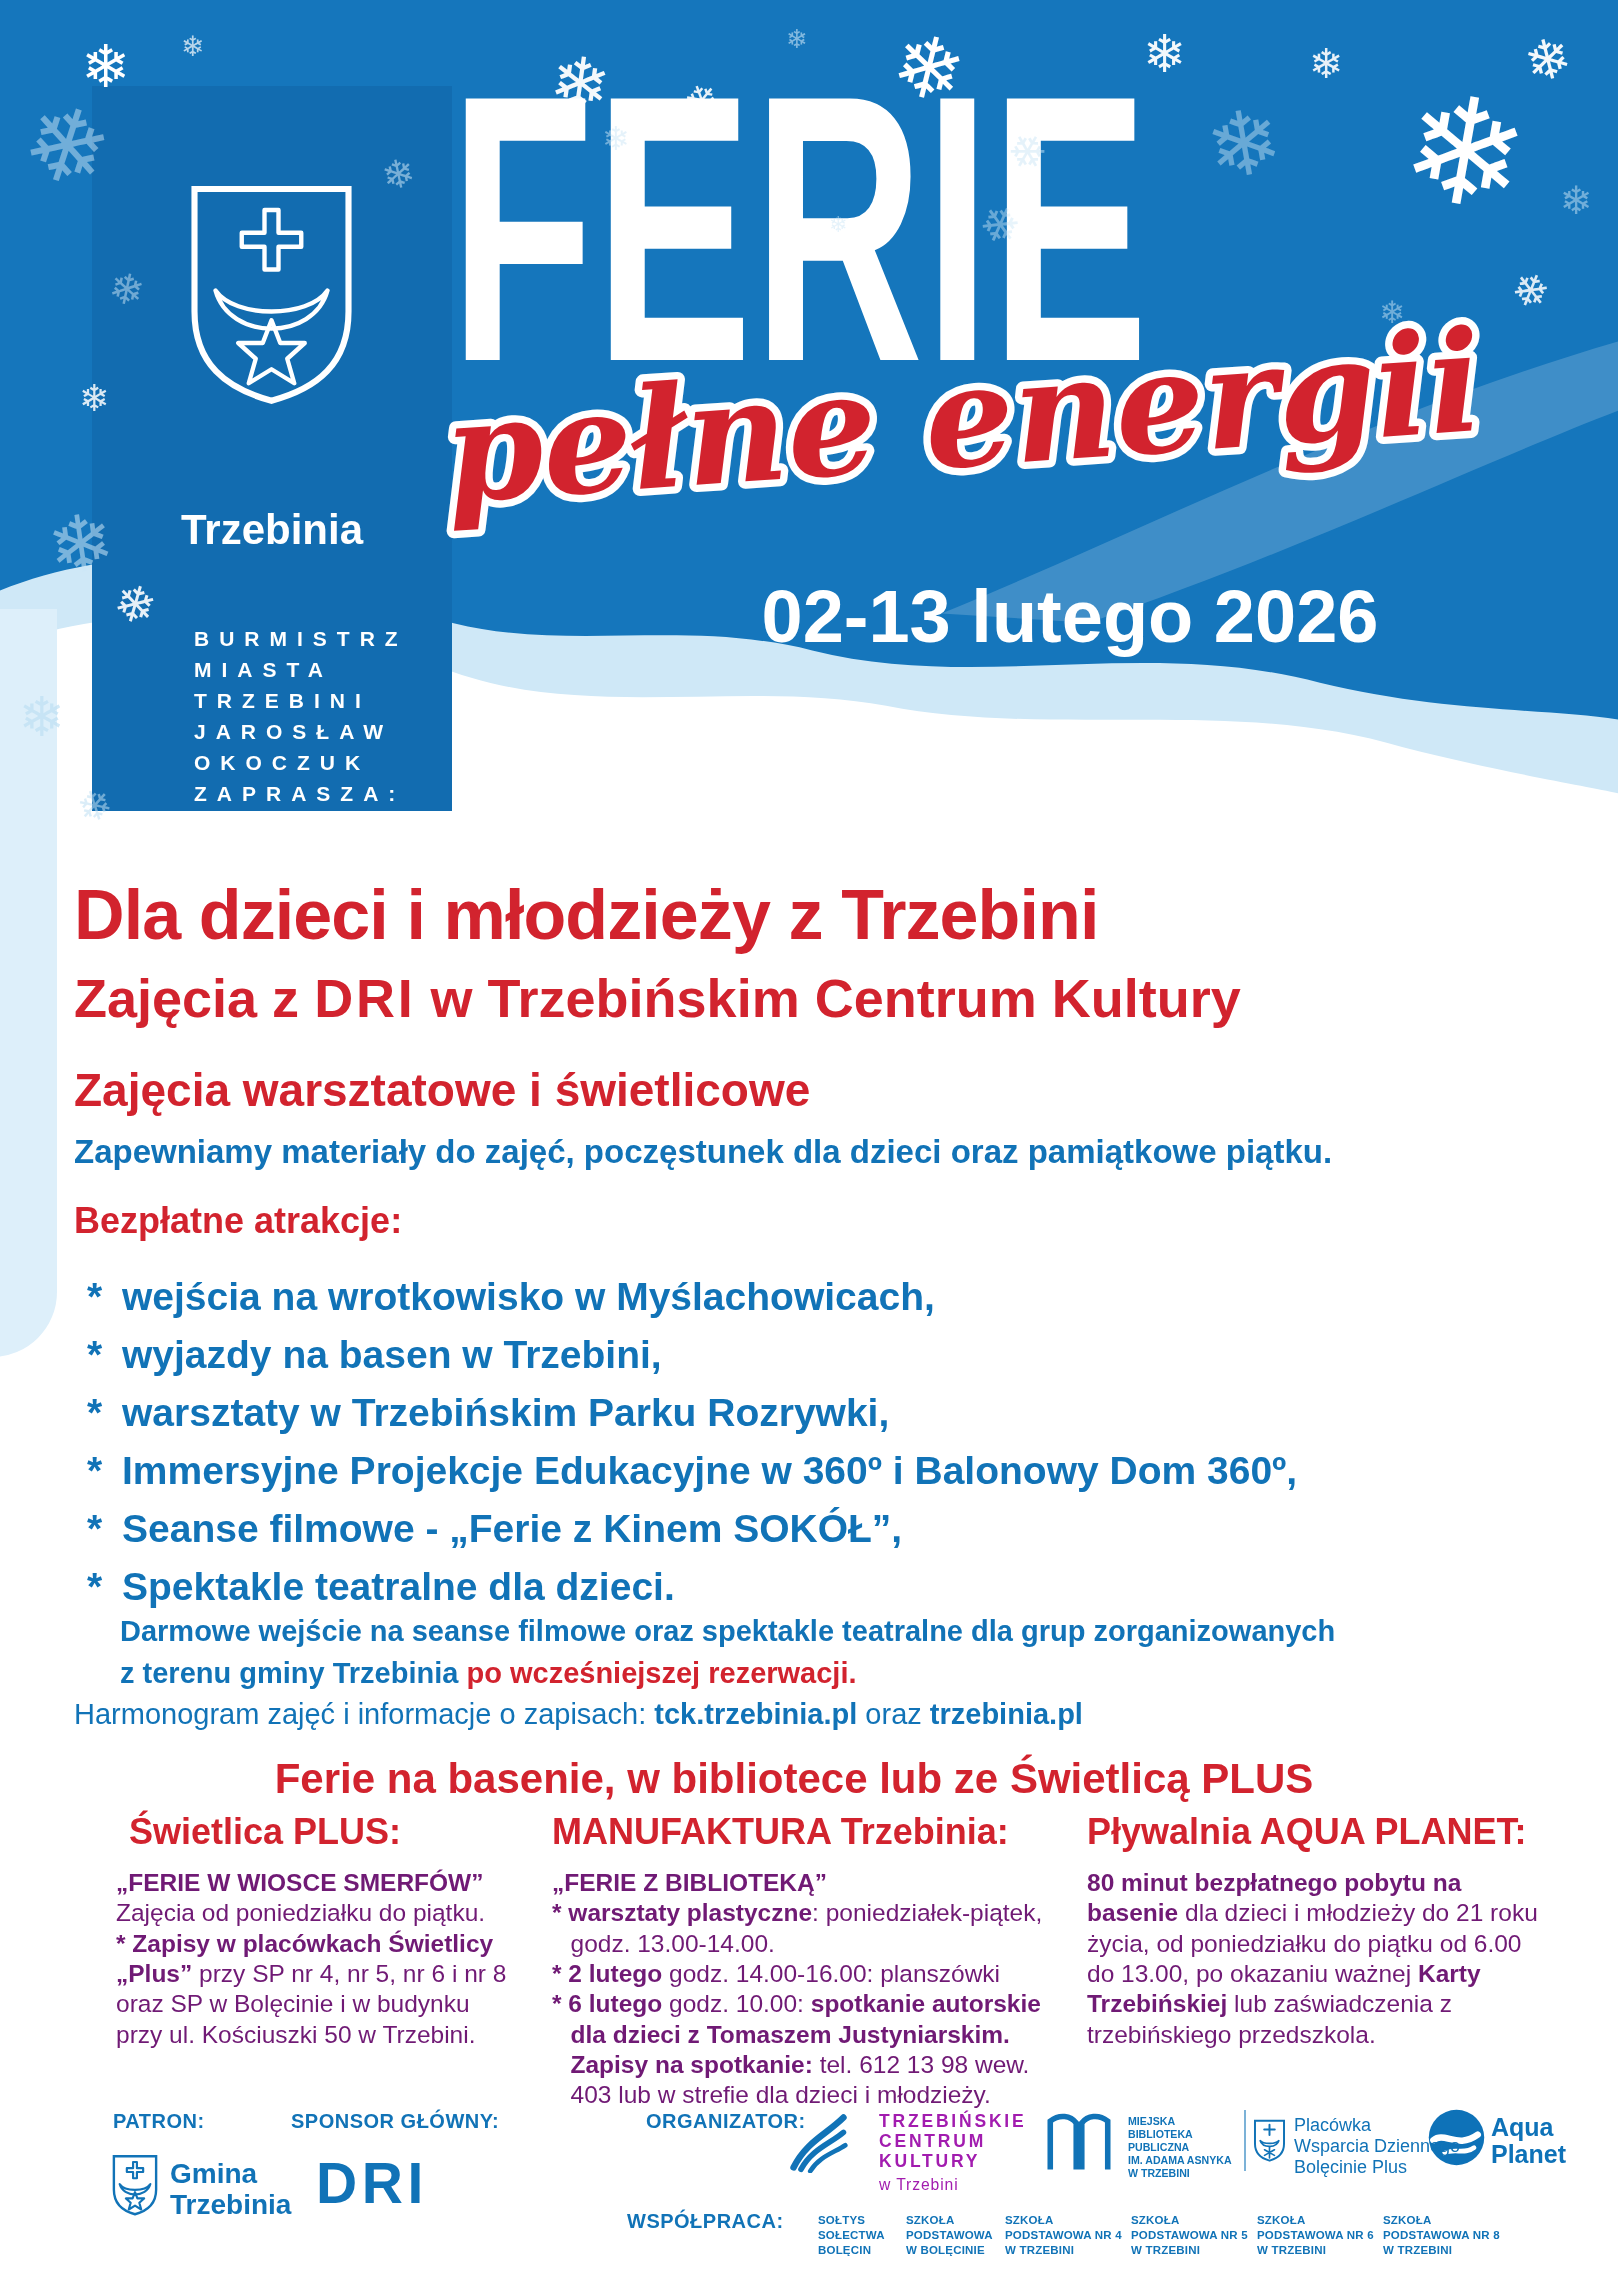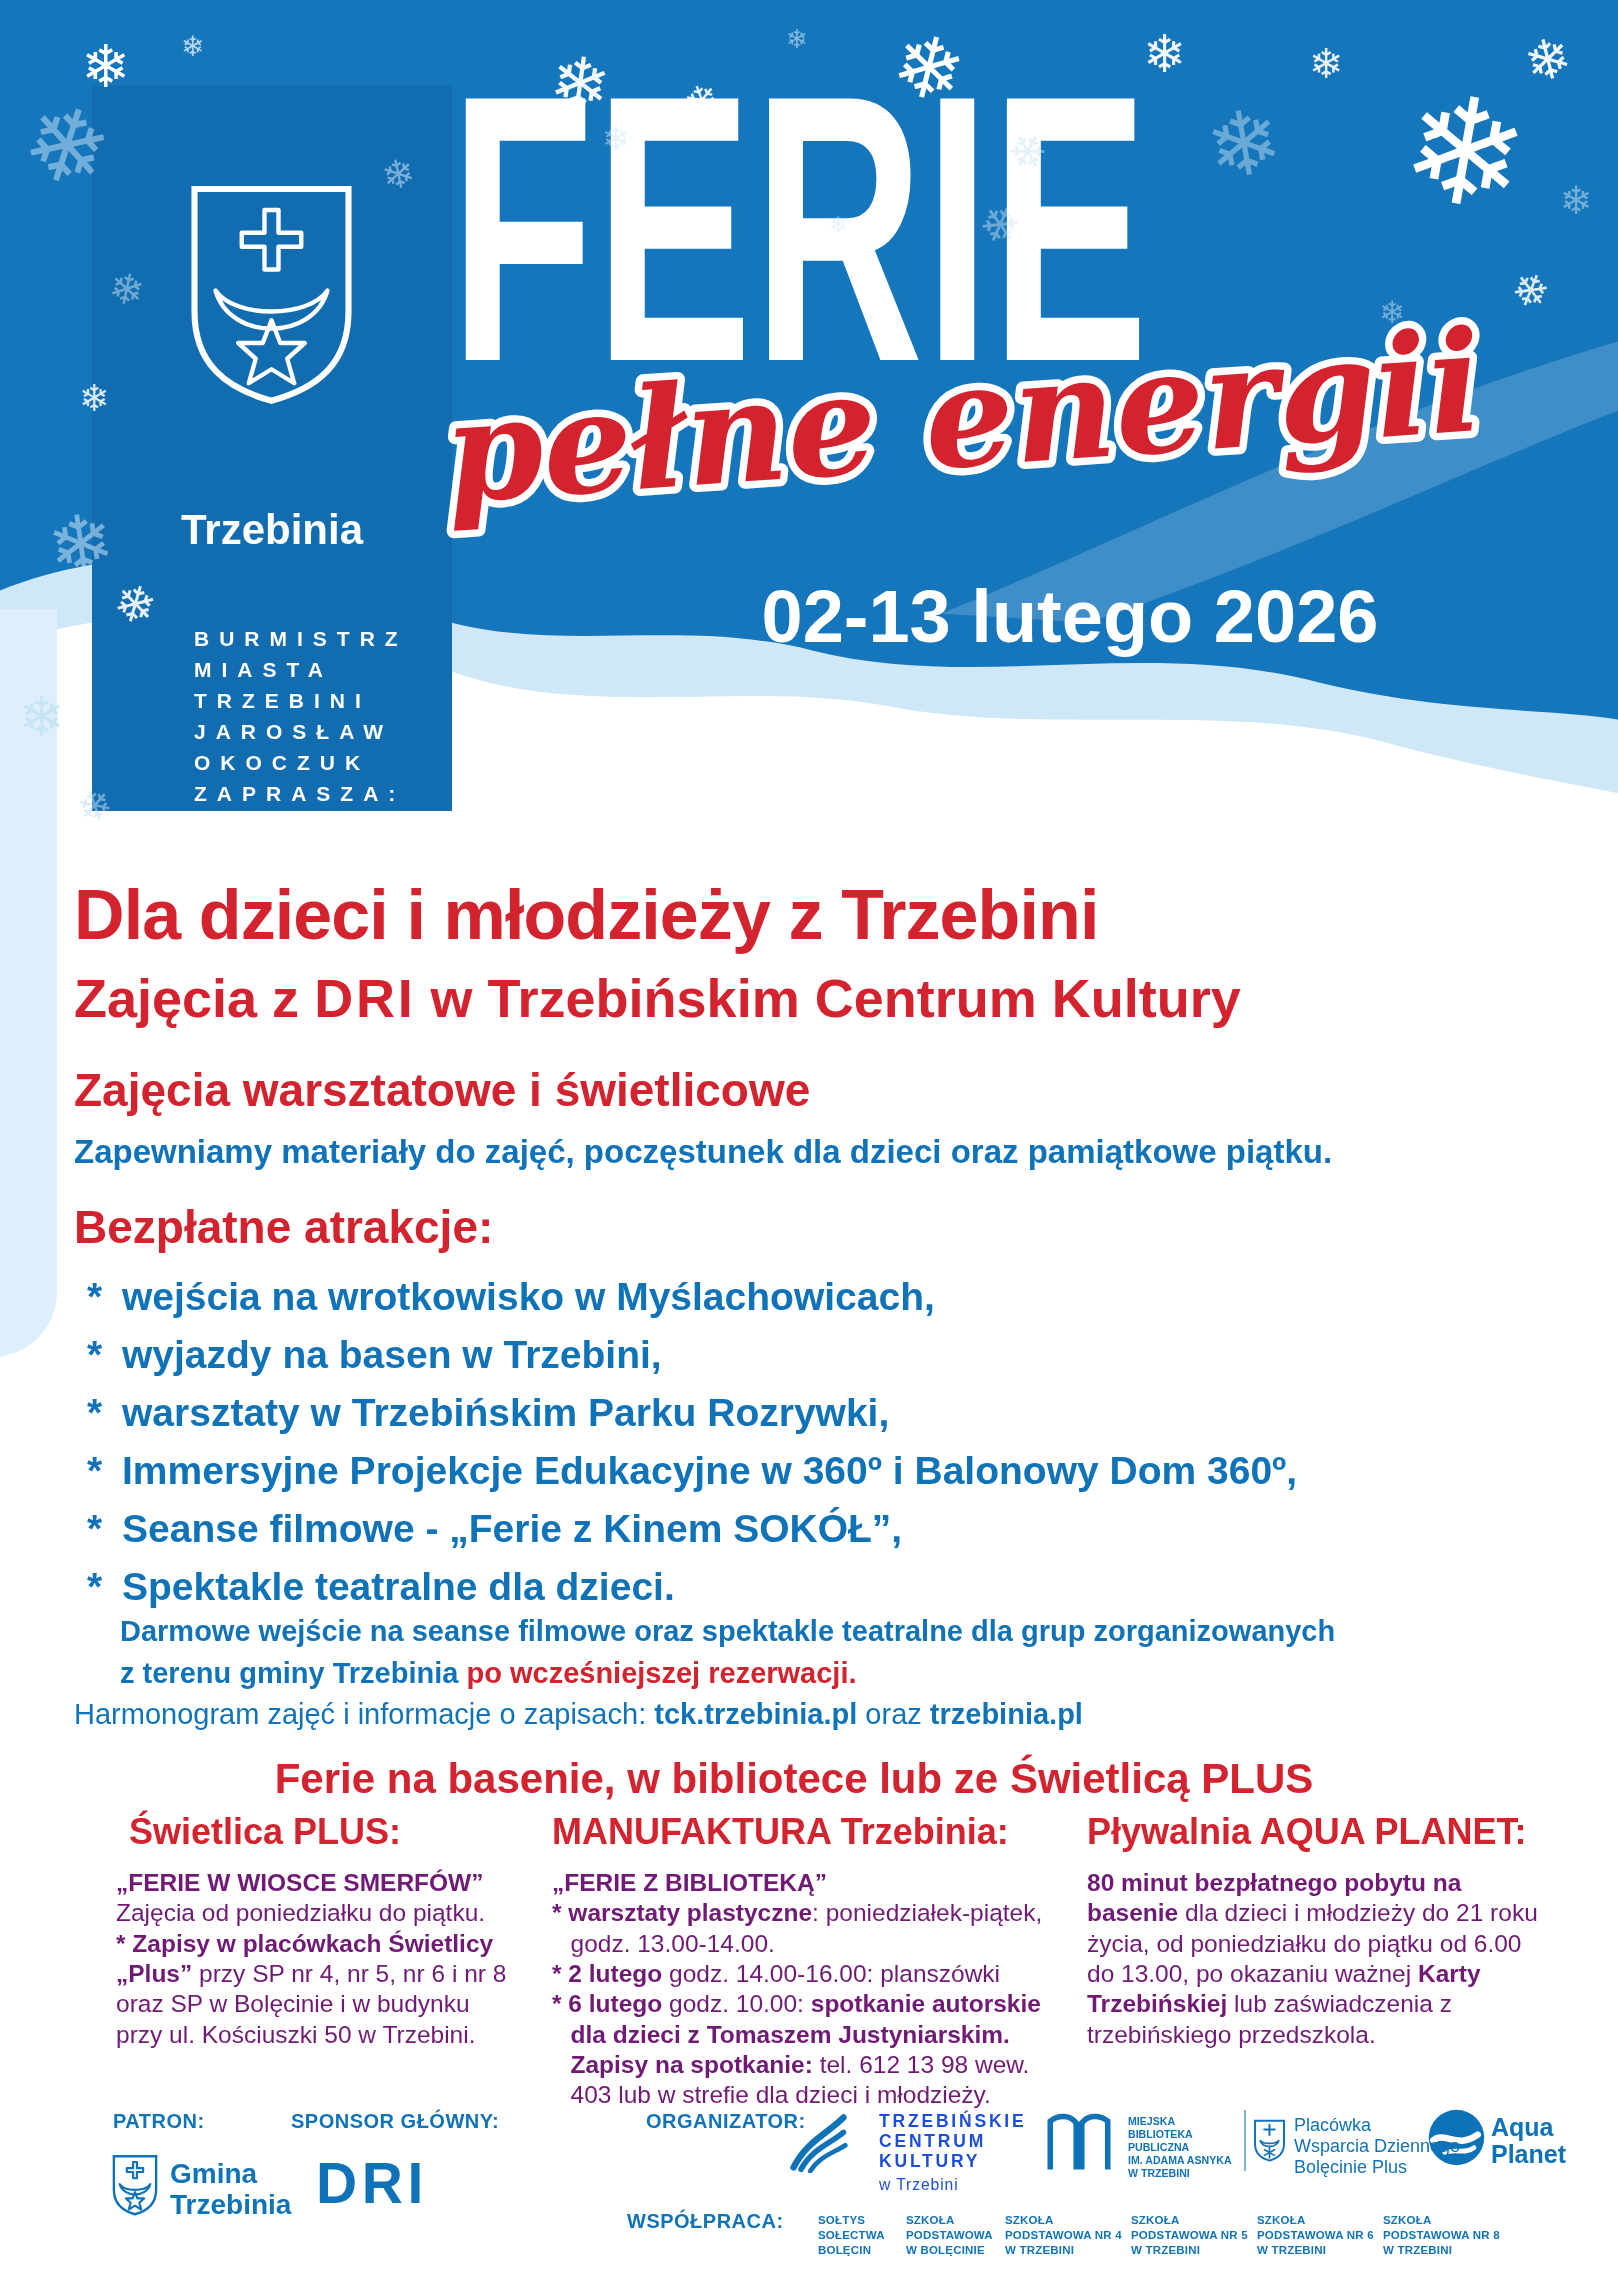--- a/index.html
+++ b/index.html
@@ -25,41 +25,41 @@
         color:#fff;z-index:3;}
   .sf{z-index:4;color:#fff;font-family:"DejaVu Sans",sans-serif;line-height:1;pointer-events:none;}
   
   .red{color:#d2232e;}
   .blue{color:#1173b7;}
   .h1{left:74px;top:875px;font-size:70px;font-weight:700;letter-spacing:-0.9px;z-index:5;}
   .h2{left:74px;top:967px;font-size:54px;font-weight:700;z-index:5;}
   .h2 .brand{letter-spacing:2.8px;font-weight:700;}
   .h3{left:74px;top:1063px;font-size:46px;font-weight:700;z-index:5;}
   .lead{left:74px;top:1133px;font-size:33px;font-weight:700;z-index:5;}
-  .attr-h{left:74px;top:1200px;font-size:46px;font-weight:700;z-index:5;}
+  .attr-h{left:74px;top:1200px;font-size:36px;font-weight:700;z-index:5;}
   .attr-list{left:87px;top:1268px;z-index:5;}
   .attr-item{font-size:39px;font-weight:700;line-height:58px;white-space:nowrap;}
   .attr-item .bul{display:inline-block;width:35px;}
   .note{left:120px;top:1610px;font-size:29px;font-weight:700;line-height:1.45;z-index:5;}
   .sched{left:74px;top:1698px;font-size:29px;z-index:5;}
   .b{font-weight:700;}
   .pool-h{left:16px;top:1755px;width:1556px;text-align:center;font-size:42px;font-weight:700;z-index:5;}
   .col{z-index:5;}
   .col h4{margin:0 0 14.8px 0;font-size:36px;font-weight:700;color:#d2232e;}
   .col p{margin:0;font-size:24.5px;line-height:1.24;color:#701a75;}
   .hang{padding-left:18.5px;text-indent:-18.5px;}
   .c1{left:116px;top:1811px;width:397px;}
   .c1 h4{padding-left:13px;}
   .c2{left:552px;top:1811px;width:509px;}
   .c3{left:1087px;top:1811px;width:454px;}
   
   .flabel{font-size:20px;font-weight:700;color:#1173b7;letter-spacing:0.5px;z-index:5;}
   .gmina-txt{left:170px;top:2158px;font-size:28px;font-weight:700;color:#1173b7;line-height:31px;z-index:5;}
   .dri{left:316px;top:2150px;font-size:57px;font-weight:900;color:#1173b7;letter-spacing:4.6px;z-index:5;}
-  .tck-txt{left:879px;top:2111px;color:#1d4ed8;z-index:5;}
+  .tck-txt{left:879px;top:2111px;color:#a21caf;z-index:5;}
   .tck-txt .big{display:block;font-size:17.5px;font-weight:700;letter-spacing:2.8px;line-height:20px;}
   .tck-txt .sub{display:block;font-size:15.7px;margin-top:4.6px;letter-spacing:0.9px;}
   .lib-txt{left:1128px;top:2115px;color:#1173b7;font-size:10.6px;font-weight:700;line-height:13px;z-index:5;}
   .lib-txt span{display:block;}
   .vdiv{left:1244px;top:2110px;width:1.8px;height:61px;background:#1173b7;opacity:.55;z-index:5;}
   .plac-txt{left:1294px;top:2115px;color:#1173b7;font-size:18px;line-height:21px;z-index:5;}
   .plac-txt span{display:block;}
   .aqua-txt{left:1491px;top:2114px;color:#0e72b8;font-size:25px;font-weight:700;line-height:27px;z-index:5;}
   .aqua-txt span{display:block;}
   .partner{top:2213px;font-size:11.5px;font-weight:700;color:#1173b7;line-height:14.8px;

